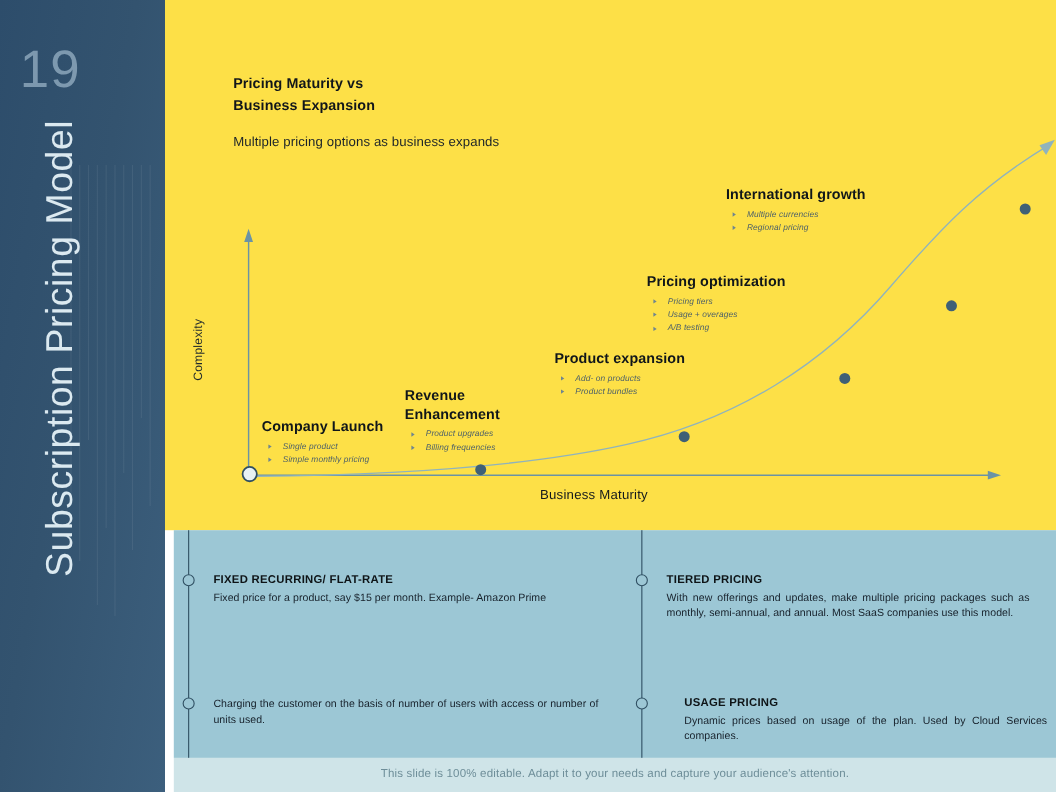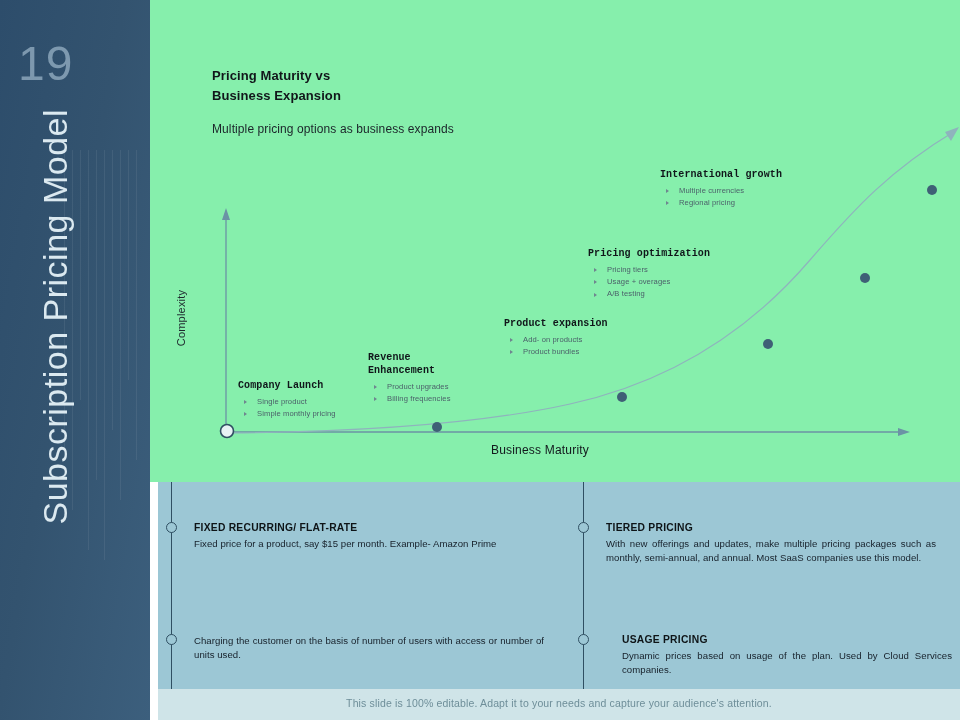--- a/index.html
+++ b/index.html
@@ -38,21 +38,21 @@
     color:#dbe9f0;
     font-size:34px;font-weight:400;letter-spacing:.5px;
     white-space:nowrap;
   }
 
   
   .stage{position:absolute;left:150px;top:0;width:810px;height:720px;background:#ffffff;}
 
   .chart-panel{
     position:absolute;left:0;top:0;width:810px;height:482px;
-    background:#86efac;
+    background:#fde047;
   }
   .cards-panel{
     position:absolute;left:8px;top:482px;width:802px;height:207px;
     background:#9cc7d5;
   }
   .footer-band{
     position:absolute;left:8px;top:689px;width:802px;height:46px;
     background:#cfe4e8;
   }
   .footer-text{
@@ -79,24 +79,24 @@
     text-align:center;font-size:11px;color:#1d272c;letter-spacing:.2px;
   }
   .axis-x-label{
     position:absolute;left:290px;top:443px;width:200px;text-align:center;
     font-size:12px;color:#12181c;letter-spacing:.2px;
   }
 
   
   .ann{position:absolute;}
   .ann h4{
-    margin:0 0 3px 0;font-size:10px;font-weight:bold;color:#10161a;
-    letter-spacing:.1px;line-height:1.28;white-space:nowrap;font-family:Liberation Mono, monospace;
-  }
-  .ann ul{margin:0;padding:0;list-style:none;}
+    margin:0 0 3px 0;font-size:13px;font-weight:bold;color:#10161a;
+    letter-spacing:.1px;line-height:1.28;white-space:nowrap;
+  }
+  .ann ul{margin:0;padding:0;list-style:none;font-style:italic;}
   .ann li{
     font-size:7.6px;color:#4b5f69;line-height:1.62;white-space:nowrap;
     padding-left:19px;position:relative;letter-spacing:.1px;
   }
   .ann li:before{
     content:"";position:absolute;left:6px;top:4.3px;
     border-left:3.4px solid #6f858f;
     border-top:2.4px solid transparent;border-bottom:2.4px solid transparent;
   }
 

